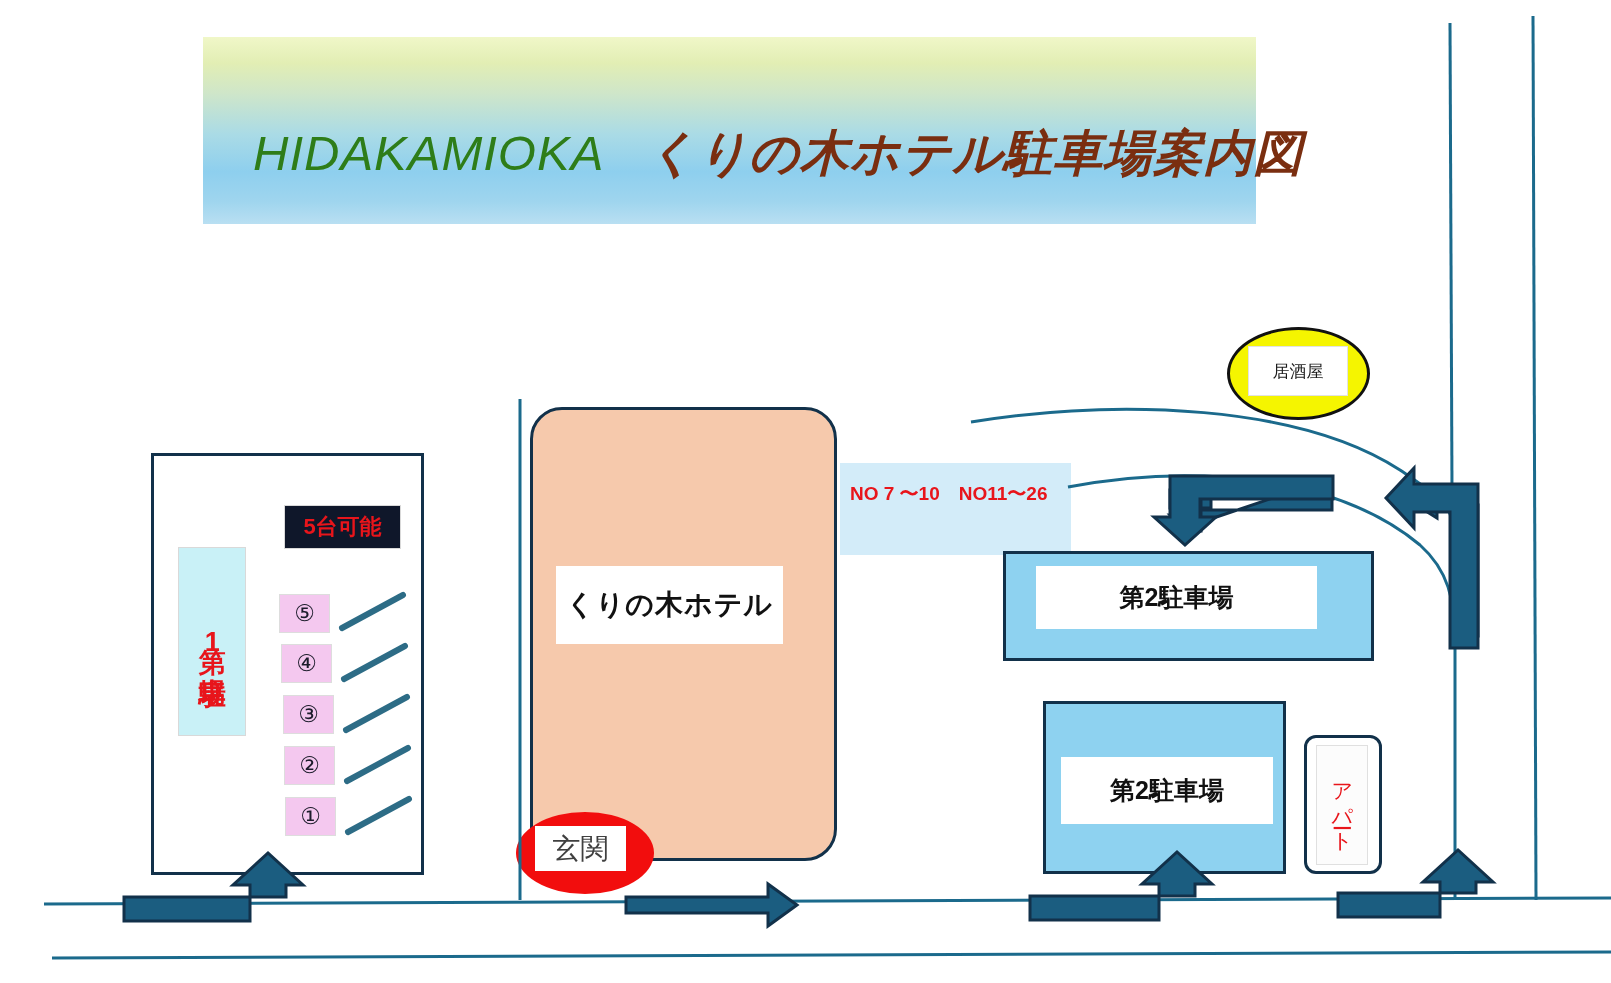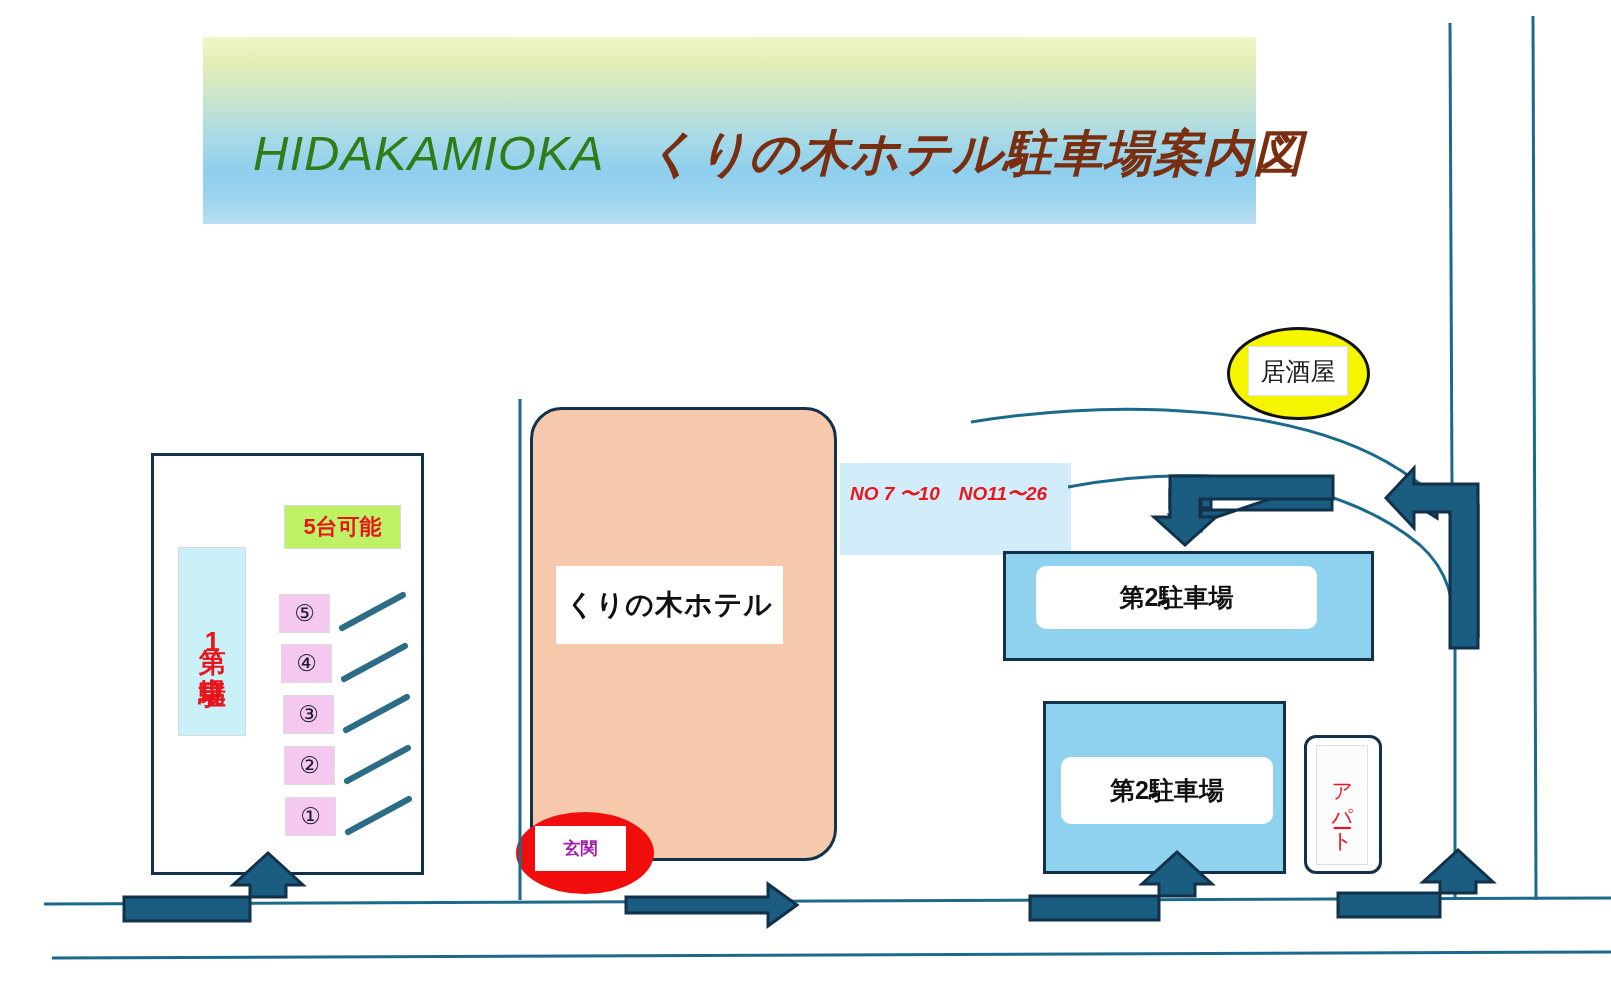--- a/index.html
+++ b/index.html
@@ -80,21 +80,21 @@
     color: #e8151b;
     font-weight: 700;
     font-size: 27px;
   }
   #lot1-capacity {
     position: absolute;
     left: 284px;
     top: 505px;
     width: 115px;
     height: 42px;
-    background: #bef264;
+    background: #0f172a;
     border: 1px solid #d9d9d9;
     display: flex;
     align-items: center;
     justify-content: center;
   }
   #lot1-capacity span {
     color: #e8151b;
     font-weight: 700;
     font-size: 22px;
   }
@@ -156,36 +156,34 @@
     left: 535px;
     top: 826px;
     width: 91px;
     height: 45px;
     background: #ffffff;
     display: flex;
     align-items: center;
     justify-content: center;
   }
   #entrance-label span {
-    color: #a21caf;
-    font-size: 17px;
-    font-weight: bold;
+    color: #404040;
+    font-size: 28px;
   }
 
   
   #no-info-box {
     position: absolute;
     left: 840px;
     top: 463px;
     width: 231px;
     height: 92px;
     background: #d3ecf9;
     padding: 13px 0 0 10px;
     box-sizing: border-box;
-    font-style: italic;
   }
   #no-info-box div {
     color: #e8151b;
     font-weight: 700;
     font-size: 19px;
     line-height: 1.85;
     white-space: pre;
   }
 
   
@@ -194,21 +192,20 @@
     background: #8ed2f0;
     border: 3px solid #12314a;
     box-sizing: border-box;
   }
   .lot2-inner {
     position: absolute;
     background: #ffffff;
     display: flex;
     align-items: center;
     justify-content: center;
-    border-radius: 10px;
   }
   .lot2-inner span {
     color: #111111;
     font-size: 25px;
     font-weight: 700;
   }
   #lot2a-outer { left: 1003px; top: 551px; width: 371px; height: 110px; }
   #lot2a-inner { left: 1036px; top: 566px; width: 281px; height: 63px; }
   #lot2b-outer { left: 1043px; top: 701px; width: 243px; height: 173px; }
   #lot2b-inner { left: 1061px; top: 757px; width: 212px; height: 67px; }
@@ -264,21 +261,21 @@
     height: 50px;
     background: #ffffff;
     border: 1px solid #e2e2e2;
     box-sizing: border-box;
     display: flex;
     align-items: center;
     justify-content: center;
   }
   #izakaya-label span {
     color: #1a1a1a;
-    font-size: 25px;
+    font-size: 17px;
   }
 
   
   .svg-layer {
     position: absolute;
     left: 0;
     top: 0;
     width: 1611px;
     height: 983px;
     pointer-events: none;

